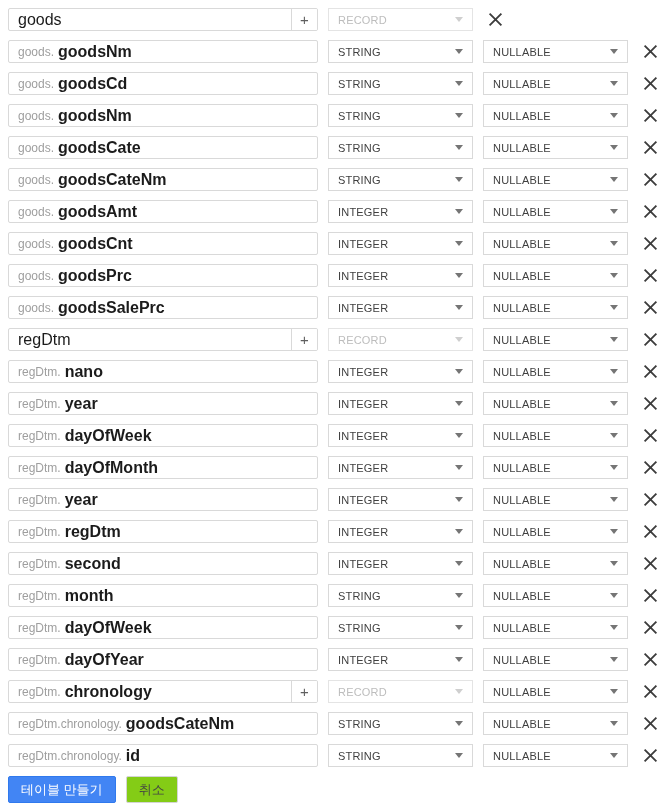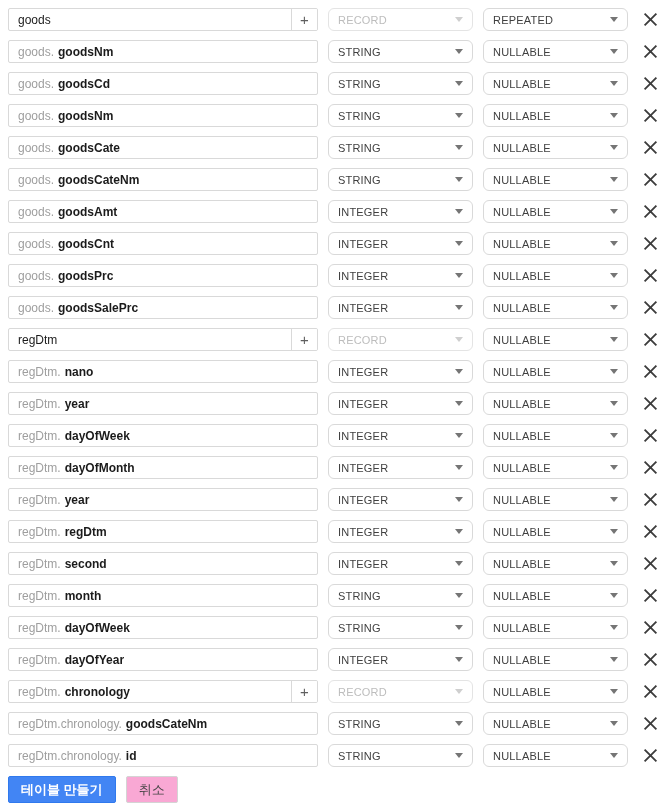--- a/index.html
+++ b/index.html
@@ -36,21 +36,21 @@
     overflow: hidden;
     white-space: nowrap;
   }
   .prefix {
     color: #9e9e9e;
     font-size: 12px;
     margin-right: 4px;
   }
   .fname {
     color: #1b1b1b;
-    font-size: 12px;
+    font-size: 16px;
     font-weight: bold;
   }
   .row.toplevel .fname { font-weight: normal; }
   .add-btn {
     position: absolute;
     top: 0; right: 0; bottom: 0;
     width: 26px;
     border: none;
     border-left: 1px solid #d9d9d9;
     background: #fff;
@@ -61,21 +61,21 @@
     align-items: center;
     justify-content: center;
     cursor: pointer;
     padding: 0;
     font-family: "Liberation Sans", sans-serif;
   }
   .dropdown {
     width: 145px;
     box-sizing: border-box;
     border: 1px solid #d9d9d9;
-    border-radius: 6px;
+    border-radius: 0;
     background: #fff;
     display: flex;
     align-items: center;
     justify-content: space-between;
     padding: 0 9px;
     margin-right: 10px;
     font-size: 11px;
     letter-spacing: 0.2px;
     color: #3f3f3f;
     cursor: pointer;
@@ -110,27 +110,26 @@
   .btn-primary {
     height: 27px;
     padding: 0 12px;
     background: #4285f4;
     border: 1px solid #3079ed;
     border-radius: 2px;
     color: #ffffff;
     font-size: 13px;
     font-family: "Liberation Sans", sans-serif;
     cursor: pointer;
-    font-weight: bold;
   }
   .btn-cancel {
     height: 27px;
     margin-left: 10px;
     padding: 0 12px;
-    background: #f9a8d4;
+    background: #84cc16;
     border: 1px solid #d4d4d4;
     border-radius: 2px;
     color: #444444;
     font-size: 13px;
     font-family: "Liberation Sans", sans-serif;
     cursor: pointer;
     text-align: right;
   }
 </style>
 </head>
@@ -141,24 +140,20 @@
   <div class="row toplevel">
     <div class="name-box">
 
       <span class="fname">goods</span>
       <button class="add-btn">+</button>
     </div>
     <div class="dropdown type-dd disabled">
       <span class="dd-label">RECORD</span>
       <span class="caret"></span>
     </div>
-    <div class="dropdown mode-dd">
-      <span class="dd-label">REPEATED</span>
-      <span class="caret"></span>
-    </div>
     <button class="delete-btn">
       <svg width="15" height="15" viewBox="0 0 14 14">
         <path d="M1.5 1.5 L12.5 12.5 M12.5 1.5 L1.5 12.5" stroke="#3c3c3c" stroke-width="1.7" fill="none"></path>
       </svg>
     </button>
   </div>
 
   <div class="row">
     <div class="name-box">
       <span class="prefix">goods.</span>

